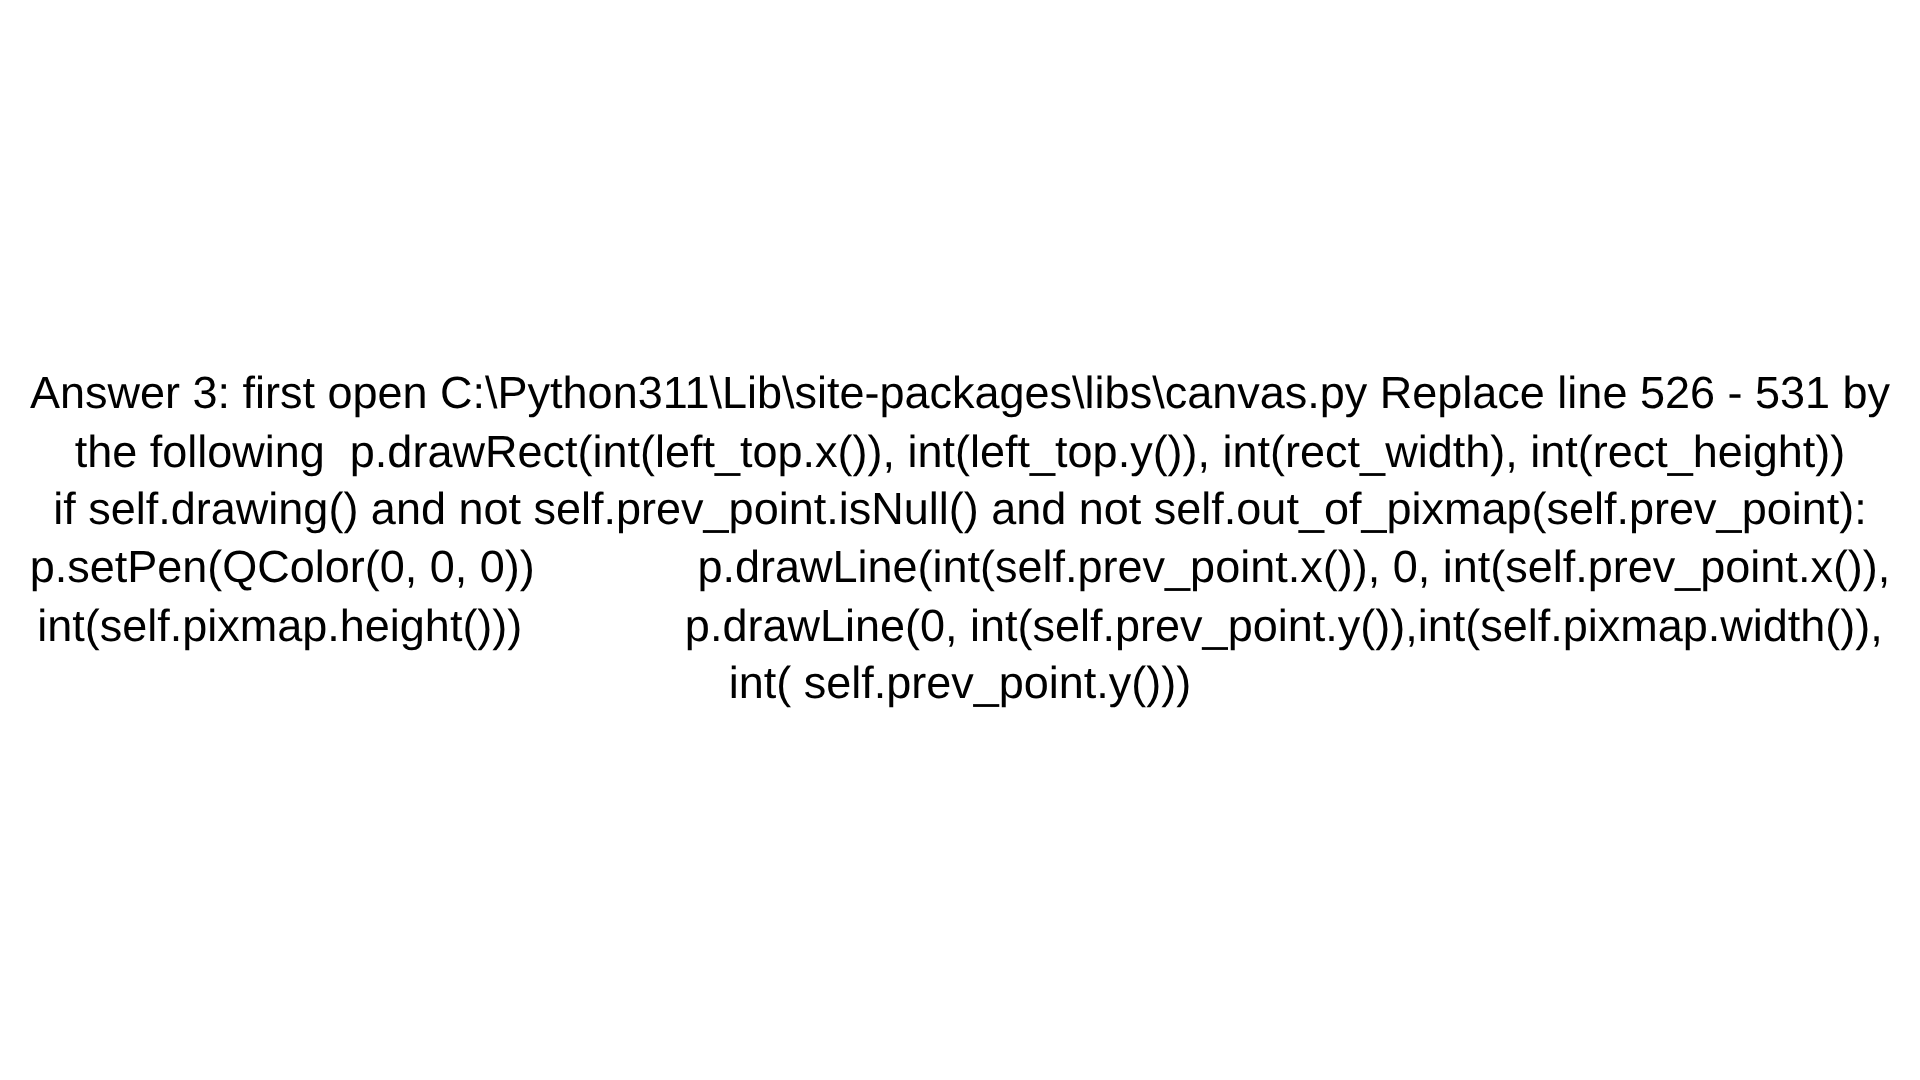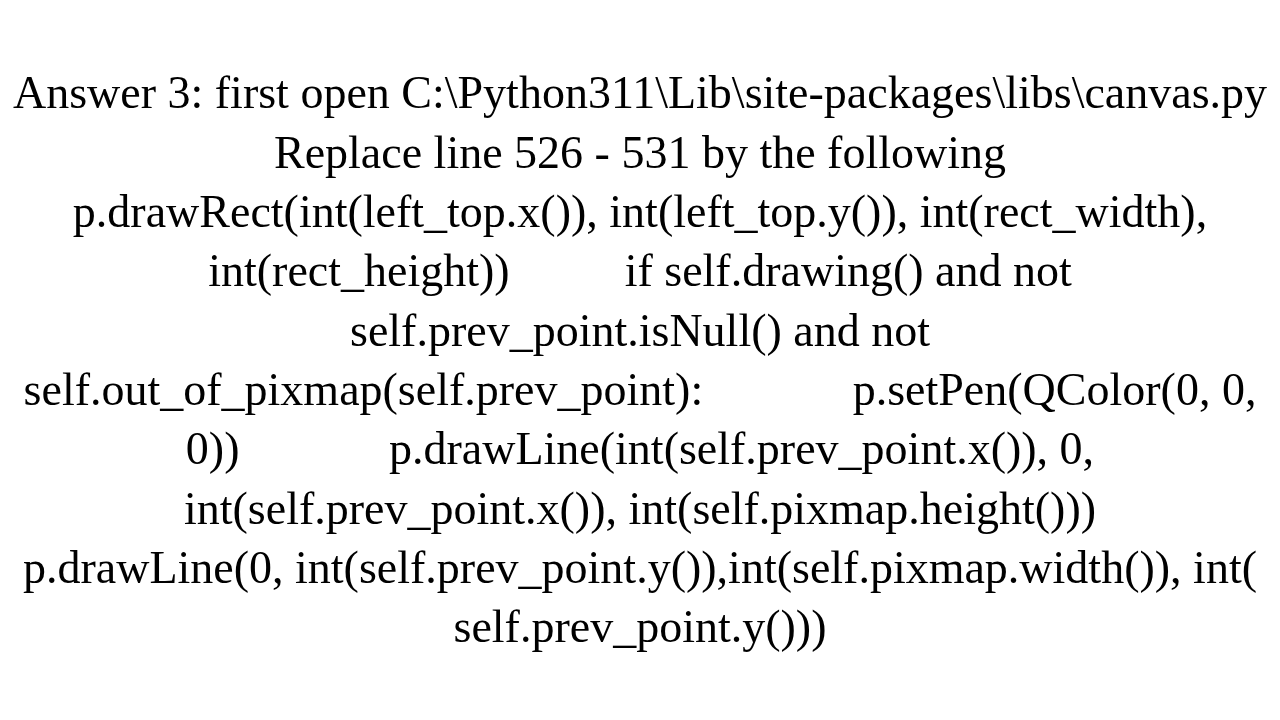--- a/index.html
+++ b/index.html
@@ -13,22 +13,22 @@
   .content {
     width: 1280px;
     height: 720px;
     display: flex;
     align-items: center;
     justify-content: center;
     padding: 0 6px;
     box-sizing: border-box;
   }
   .text {
-    font-family: Liberation Serif, serif;
-    font-size: 46px;
+    font-family: Liberation Sans, sans-serif;
+    font-size: 30px;
     line-height: 1.29;
     color: #000000;
     text-align: center;
     white-space: pre-wrap;
     letter-spacing: 0px;
   }
 </style>
 </head>
 <body>
 

